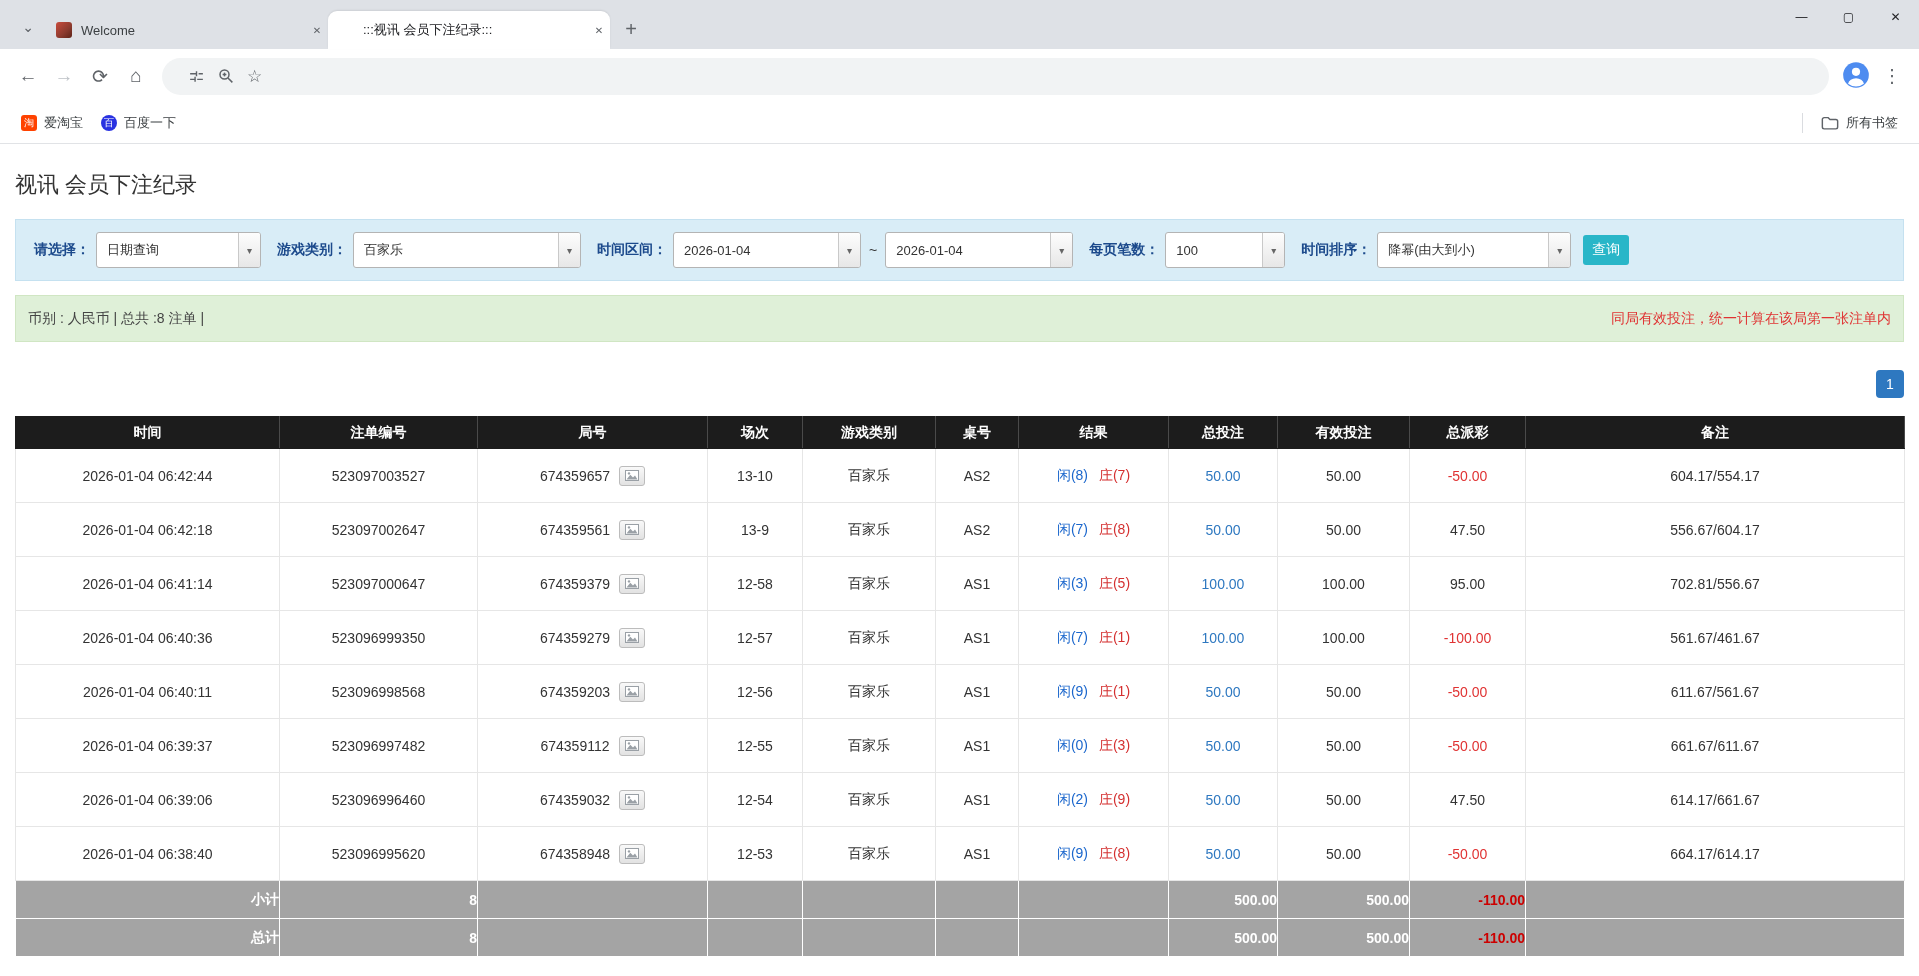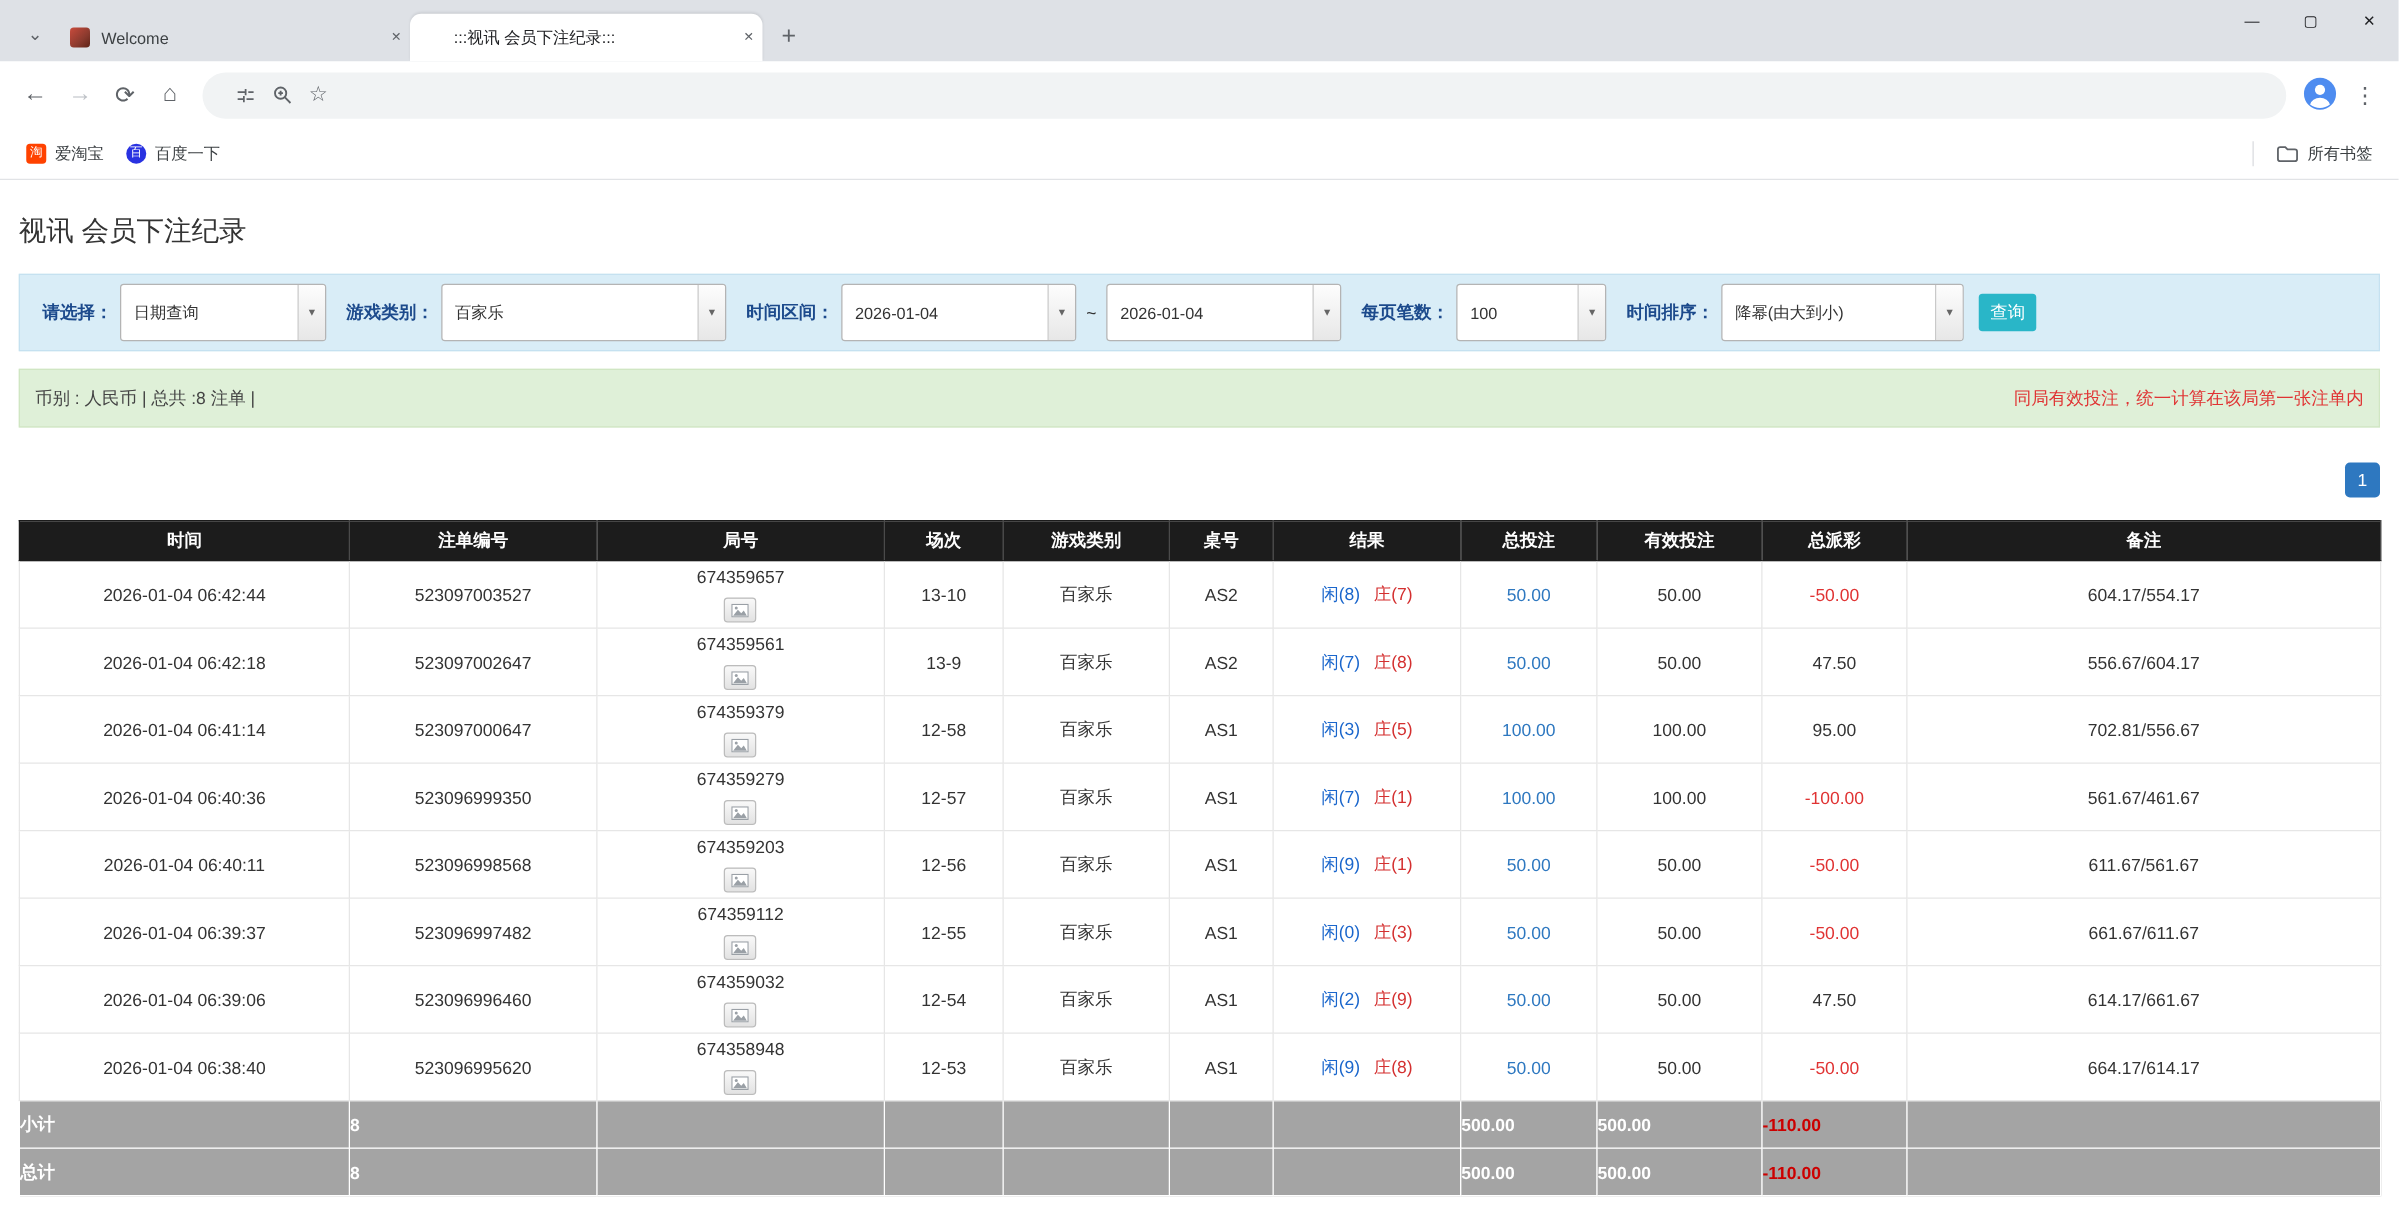--- a/index.html
+++ b/index.html
@@ -38,44 +38,44 @@
   .bm-right { margin-left: auto; display: flex; align-items: center; gap: 9px; }
   .bm-divider { width: 1px; height: 20px; background: #dadce0; }
 
   
   .page { background: #ffffff; }
   .page-title { margin: 26px 15px 0; font-size: 22px; font-weight: 500; color: #333333; }
 
   .filterbar { margin: 19px 15px 0; background: #d9edf7; border: 1px solid #c5e1f0; padding: 0 14px; height: 62px; display: flex; align-items: center; }
   .f-label { color: #1c4a8c; font-weight: bold; font-size: 14px; margin: 0 6px 0 16px; white-space: nowrap; font-family: Liberation Mono, monospace; }
   .f-label:first-child { margin-left: 4px; }
-  .combo { display: flex; align-items: stretch; height: 46px; background: #ffffff; border: 1px solid #b4b4b4; border-radius: 3px; overflow: hidden; flex: none; text-align: right; }
+  .combo { display: flex; align-items: stretch; height: 36px; background: #ffffff; border: 1px solid #b4b4b4; border-radius: 3px; overflow: hidden; flex: none; text-align: right; }
   .combo .val { padding: 0 10px; font-size: 13px; color: #333; display: flex; align-items: center; flex: 1; white-space: nowrap; overflow: hidden; }
   .combo .arrow { width: 22px; border-left: 1px solid #c9c9c9; background: linear-gradient(#fdfdfd, #e7e7e7); display: flex; align-items: center; justify-content: center; color: #666; font-size: 10px; flex: none; }
   .w-mode { width: 165px; } .w-game { width: 228px; } .w-date { width: 188px; } .w-pp { width: 120px; } .w-sort { width: 194px; }
   .tilde { margin: 0 8px; color: #333; font-size: 14px; }
   .search-btn { width: 46px; height: 30px; margin-left: 12px; background: #29b6c8; color: #fff; border: none; border-radius: 3px; font-size: 14px; }
 
   .summary { margin: 14px 15px 0; background: #dff0d8; border: 1px solid #d0e6c3; height: 47px; display: flex; align-items: center; justify-content: space-between; padding: 0 12px; font-size: 14px; }
   .summary-left { color: #444444; }
   .summary-right { color: #e03333; }
 
   .pager { margin: 28px 15px 0; display: flex; justify-content: flex-end; }
   .page-num-btn { min-width: 28px; height: 28px; background: #2e78c0; color: #ffffff; border: none; border-radius: 4px; font-size: 14px; }
 
   .bet-table { margin: 18px 15px 0; width: 1889px; border-collapse: collapse; table-layout: fixed; font-size: 14px; }
   .bet-table thead th { background: #1c1c1c; color: #ffffff; height: 32px; font-weight: bold; border: 1px solid #1c1c1c; border-right: 1px solid #4a4a4a; }
   .bet-table tbody td { height: 54px; text-align: center; border: 1px solid #e6e6e6; color: #333333; background: #ffffff; }
-  .bet-table tfoot td { height: 38px; background: #a4a4a4; color: #ffffff; font-weight: bold; border: 1px solid #ffffff; text-align: left; }
+  .bet-table tfoot td { height: 38px; background: #a4a4a4; color: #ffffff; font-weight: bold; border: 1px solid #ffffff; text-align: right; }
   .bet-link { color: #2e78c0; text-decoration: none; cursor: pointer; }
   .res-player { color: #1a66cc; }
   .res-banker { color: #d43030; margin-left: 7px; }
   .payout.neg { color: #e03333; }
   .bet-table tfoot .payout.neg { color: #cc0000; }
-  .round-wrap { display: inline-flex; align-items: center; gap: 9px; flex-direction: column; }
+  .round-wrap { display: inline-flex; align-items: center; gap: 9px; }
   .img-btn { width: 26px; height: 20px; border: 1px solid #bcbcbc; border-radius: 3px; background: linear-gradient(#f9f9f9, #e2e2e2); display: inline-flex; align-items: center; justify-content: center; padding: 0; }
 </style>
 </head>
 <body>
 
 <div class="tabstrip">
   <button class="tab-search-btn">⌄</button>
 
   <div class="tab">
     <span class="favicon fav-welcome"></span>

